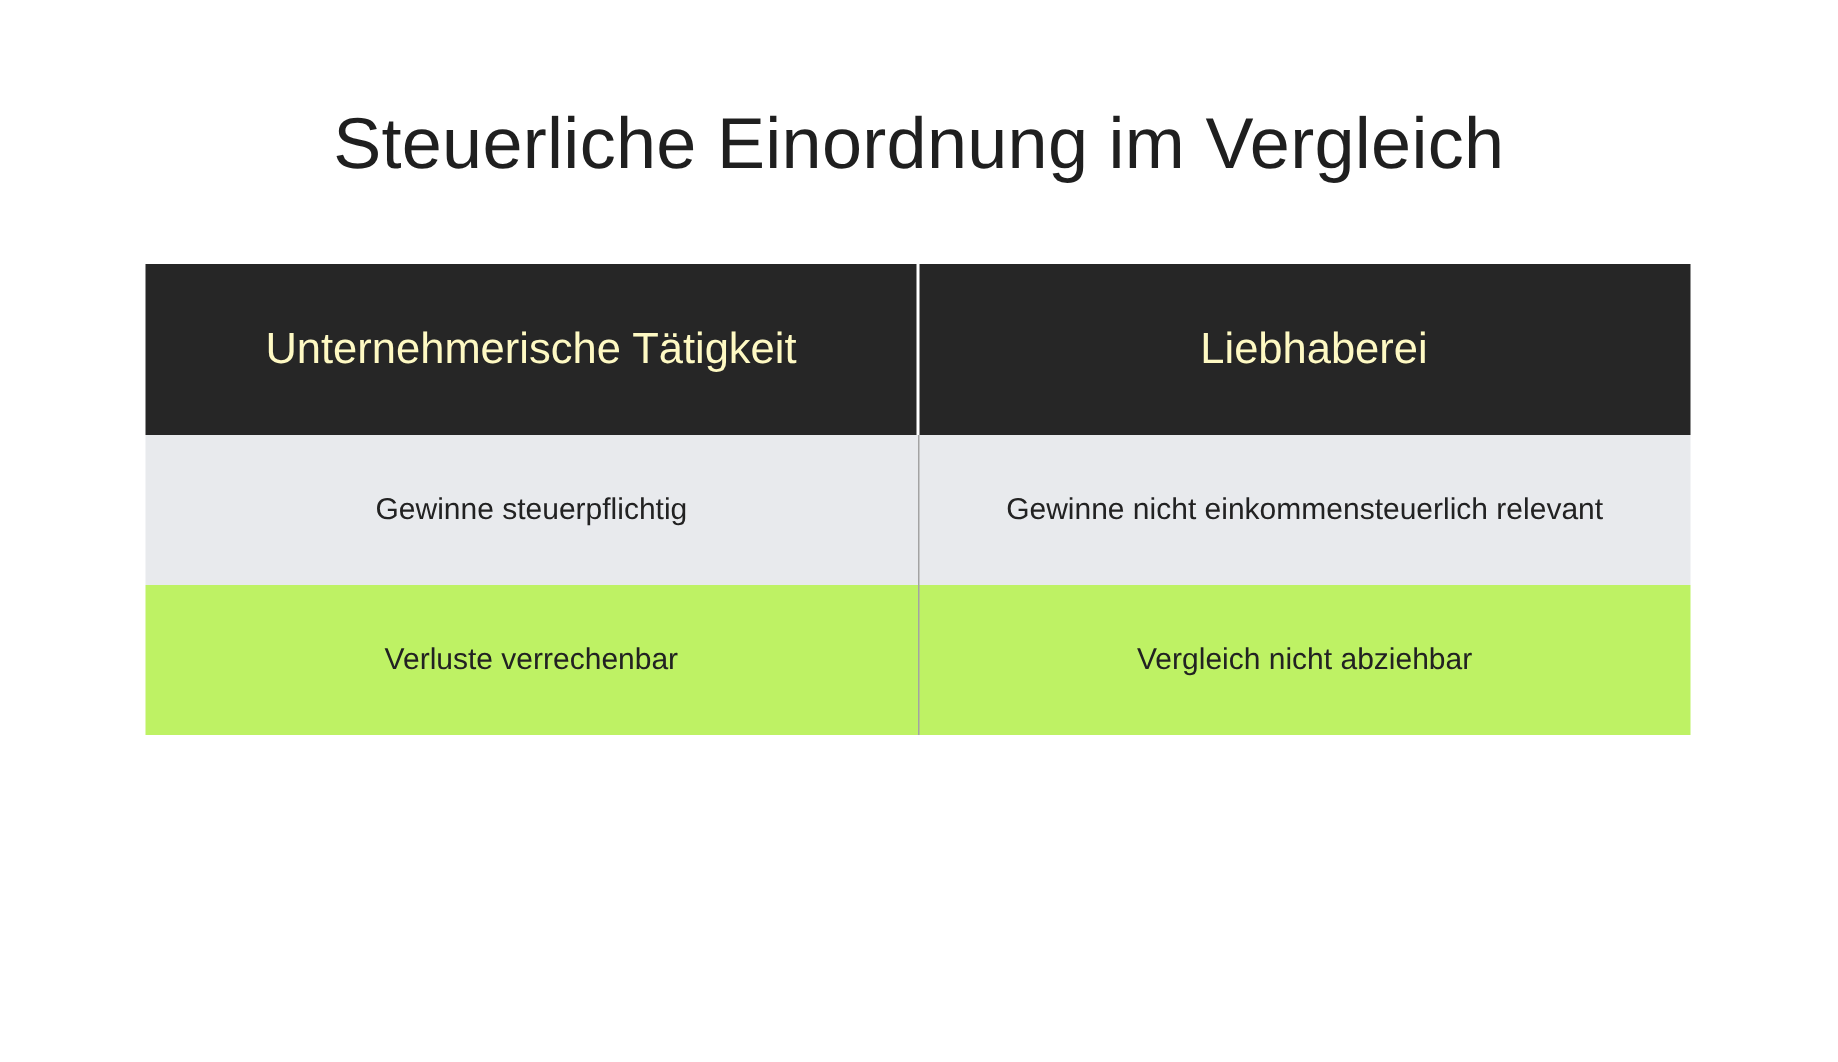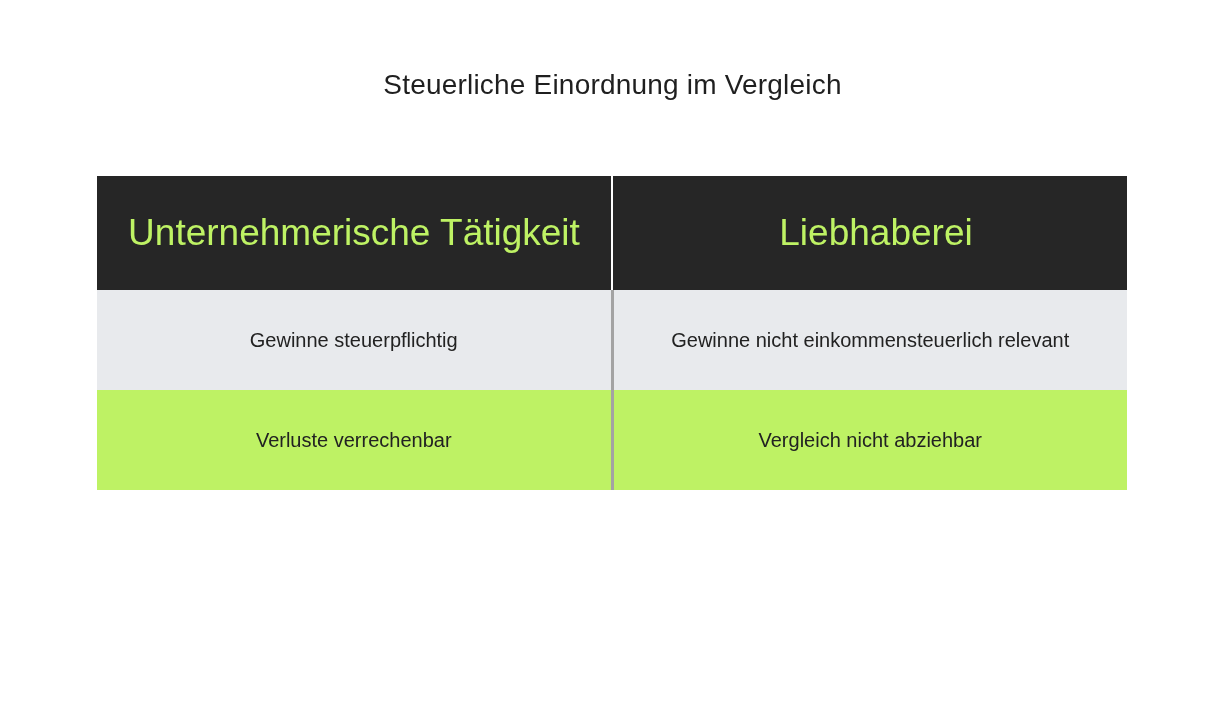--- a/index.html
+++ b/index.html
@@ -19,41 +19,41 @@
     width: 1225px;
     height: 708px;
     box-sizing: border-box;
   }
   .title {
     position: absolute;
     top: 68px;
     left: 0;
     width: 1225px;
     text-align: center;
-    font-size: 28px;
+    font-size: 48px;
     font-weight: 400;
     color: #1f1f1f;
     letter-spacing: 0.2px;
     line-height: 1.2;
   }
   .table-wrap {
     position: absolute;
     top: 176px;
     left: 97px;
     width: 1030px;
   }
   table.compare {
     border-collapse: collapse;
     width: 1030px;
     table-layout: fixed;
   }
   table.compare th {
     background: #262626;
-    color: #bef264;
-    font-size: 37px;
+    color: #fef9c3;
+    font-size: 29px;
     font-weight: 400;
     height: 114px;
     text-align: center;
     vertical-align: middle;
     padding: 0 12px;
     box-sizing: border-box;
     border-right: 2px solid #ffffff;
   }
   table.compare th:last-child {
     border-right: none;
@@ -62,21 +62,21 @@
   table.compare td {
     font-size: 20px;
     font-weight: 400;
     color: #222222;
     text-align: center;
     vertical-align: middle;
     height: 100px;
     padding: 8px 28px;
     box-sizing: border-box;
     line-height: 1.35;
-    border-right: 3px solid #a3a3a3;
+    border-right: 1px solid #a3a3a3;
   }
   table.compare td:last-child {
     border-right: none;
     margin-top: 47px;
   }
   table.compare tr.row-alt td {
     background: #e8eaed;
   }
   table.compare tr.row-plain td {
     background: #bef264;

